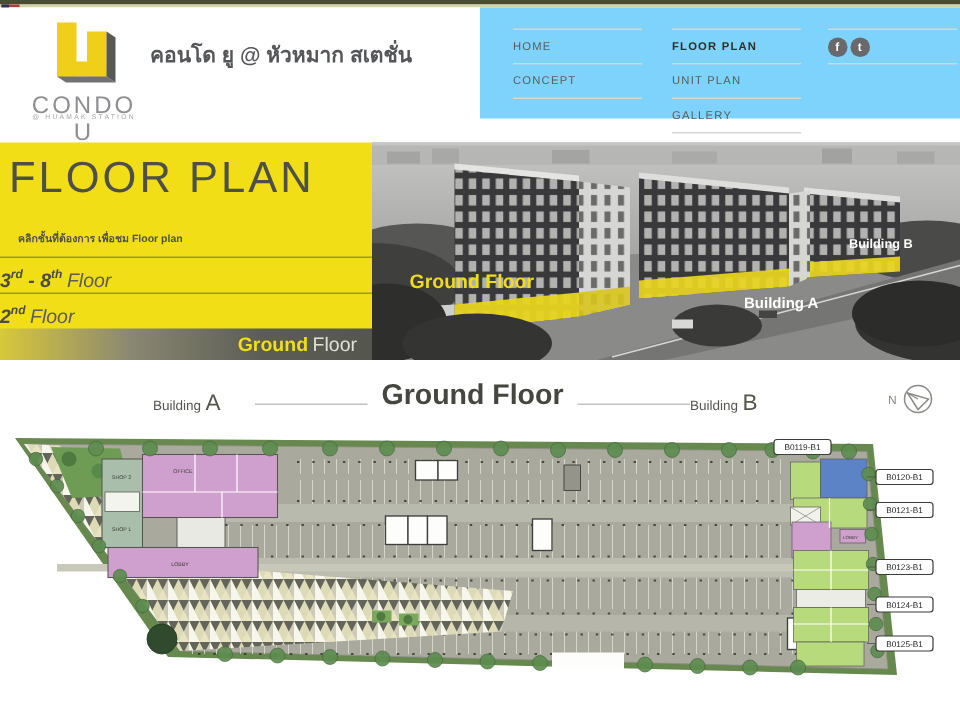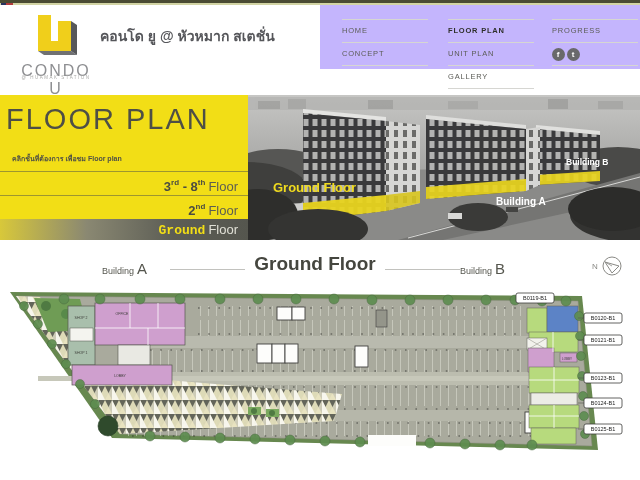--- a/index.html
+++ b/index.html
@@ -20,45 +20,45 @@
   #header{left:0;top:5px;width:320px;height:90px;background:#fff;}
   #logo-u{left:36px;top:8px;}
   #brand{left:14px;top:57px;width:84px;text-align:center;font-size:16px;letter-spacing:2px;
          color:#8e8f92;font-weight:300;}
   #brand-sub{left:14px;top:70px;width:84px;text-align:center;font-size:4.5px;letter-spacing:1.5px;
          color:#a9a9a7;}
   #site-title{left:100px;top:20px;font-size:14px;font-weight:bold;color:#55565a;white-space:nowrap;}
   #site-subtitle{left:101px;top:44px;font-size:8px;color:#8b8b85;white-space:nowrap;}
 
   
-  #nav{left:320px;top:5px;width:320px;height:64px;background:#c4b5fd;}
+  #nav{left:320px;top:5px;width:320px;height:74px;background:#7dd3fc;}
   .nav-col{position:absolute;top:14px;width:86px;}
   .nav-item{height:22px;line-height:22px;border-top:1px solid #d6d6d2;font-size:7.5px;
             letter-spacing:.8px;color:#5b5c56;cursor:pointer;}
   .nav-col .nav-item:last-child{border-bottom:1px solid #d6d6d2;}
   .nav-item.active{color:#2e2f2a;font-weight:bold;}
   #social-row{display:flex;align-items:center;gap:2px;}
   .soc{width:13px;height:13px;border-radius:50%;background:#69696b;color:#fff;font-size:8px;
        font-weight:bold;text-align:center;line-height:13px;cursor:pointer;}
 
   
   #floor-panel{left:0;top:95px;width:248px;height:145px;background:#f2de16;}
   #fp-title{position:absolute;left:6px;top:8px;font-size:29px;font-weight:100;letter-spacing:2px;
             color:#4e4f46;}
   #fp-instruction{position:absolute;left:12px;top:58px;font-size:7px;font-weight:bold;color:#4f5046;}
   #fp-list{position:absolute;left:0;top:76px;width:248px;}
-  .fp-item{height:23px;line-height:23px;text-align:right;padding-right:10px;
-           border-top:1px solid rgba(90,91,70,.55);font-size:13px;color:#4b4c42;cursor:pointer;}
+  .fp-item{height:23px;line-height:23px;padding-right:10px;
+           border-top:1px solid rgba(90,91,70,.55);font-size:13px;color:#4b4c42;cursor:pointer;font-style:italic;}
   .fp-item b{font-weight:bold;}
   .fp-item sup{font-size:8px;font-weight:bold;position:relative;top:-1px;}
   .fp-item .word{font-weight:400;color:#5d5e52;margin-left:3px;}
   #fp-ground{height:22px;line-height:22px;text-align:right;padding-right:10px;font-size:13px;
              background:linear-gradient(90deg,#d8c83a 0%,#8a8872 35%,#5c5d55 70%,#55564e 100%);
              cursor:pointer;}
-  #fp-ground .g1{font-weight:bold;color:#f2de16;font-family:Liberation Mono, monospace;}
+  #fp-ground .g1{font-weight:bold;color:#f2de16;}
   #fp-ground .g2{color:#e0e0d6;margin-left:3px;}
 
   
   #hero{left:248px;top:95px;width:392px;height:145px;background:#9d9d9b;}
 
   
   #plan-header{left:0;top:240px;width:640px;height:48px;background:#fff;}
   .bldg-label{position:absolute;top:20px;font-size:9px;color:#55564e;cursor:default;}
   .bldg-label .letter{font-size:15px;margin-left:3px;}
   .hline{position:absolute;top:29px;height:1px;background:#c2c2be;}
@@ -106,21 +106,20 @@
   <div class="nav-col" style="left:22px">
     <div class="nav-item">HOME</div>
     <div class="nav-item">CONCEPT</div>
   </div>
   <div class="nav-col" style="left:128px">
     <div class="nav-item active">FLOOR PLAN</div>
     <div class="nav-item">UNIT PLAN</div>
     <div class="nav-item">GALLERY</div>
   </div>
   <div class="nav-col" style="left:232px">
-    <div class="nav-item">PROGRESS</div>
     <div class="nav-item" id="social-row">
       <div class="soc">f</div>
       <div class="soc">t</div>
     </div>
   </div>
 </div>
 
 <div id="floor-panel" class="abs">
   <div id="fp-title">FLOOR PLAN</div>
   <div id="fp-instruction">คลิกชั้นที่ต้องการ เพื่อชม Floor plan</div>

